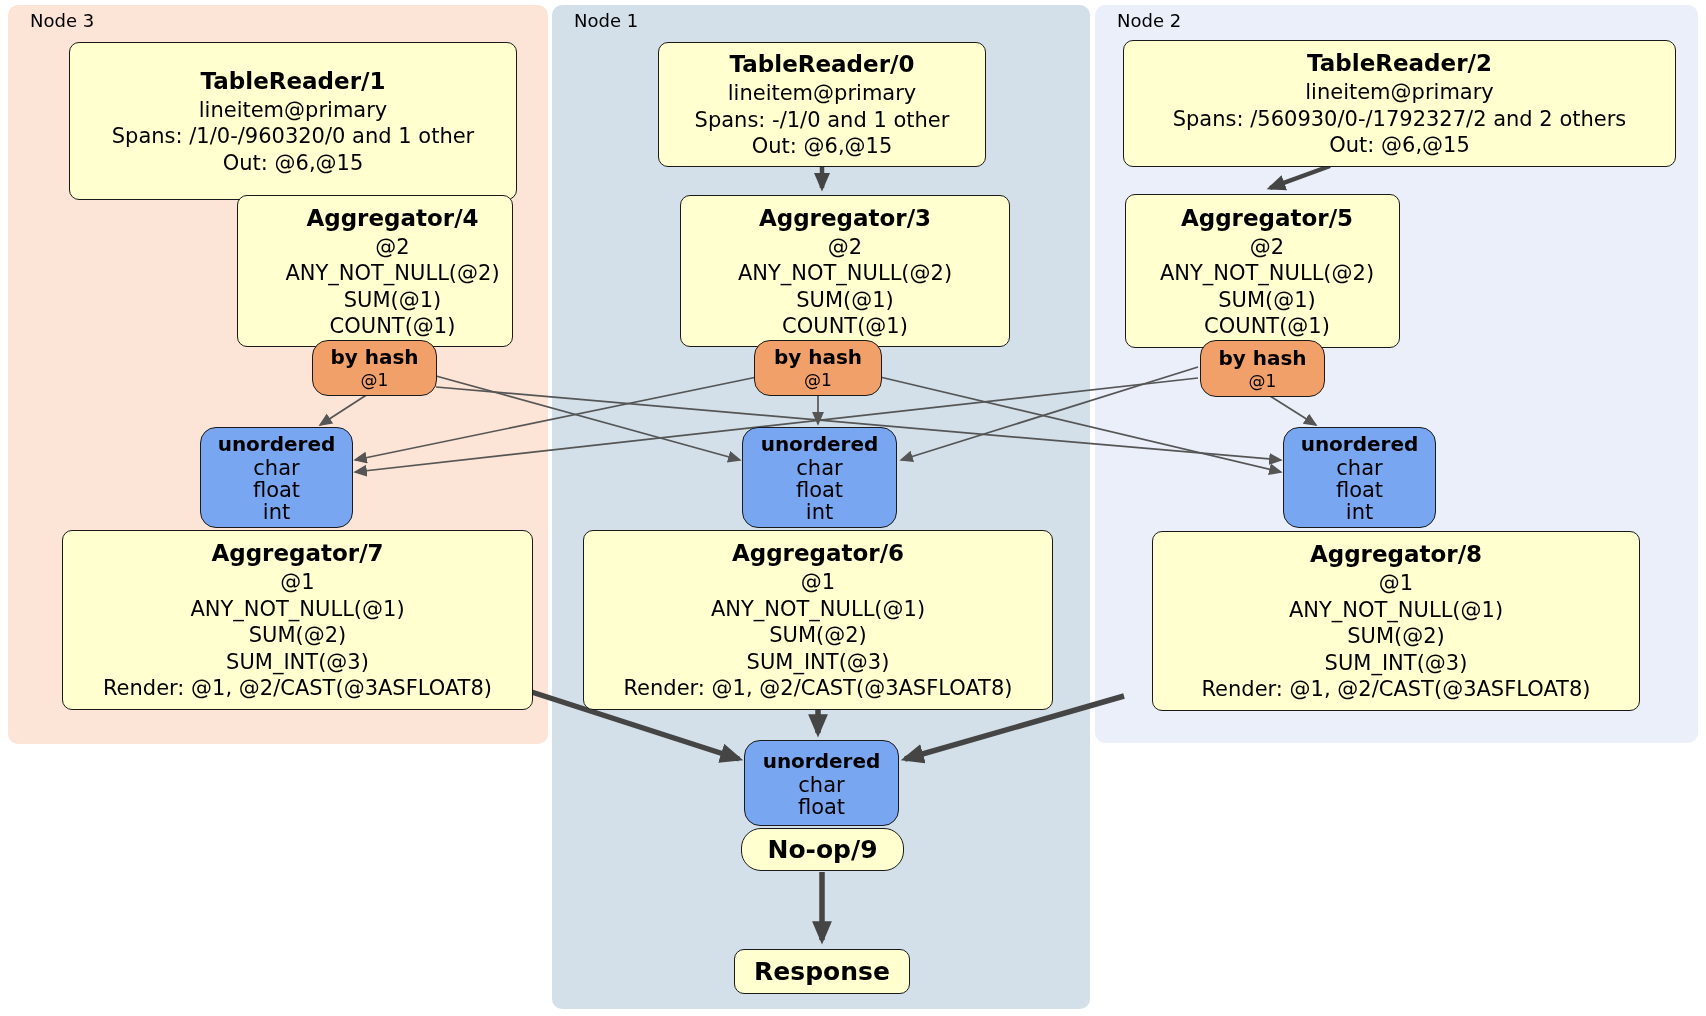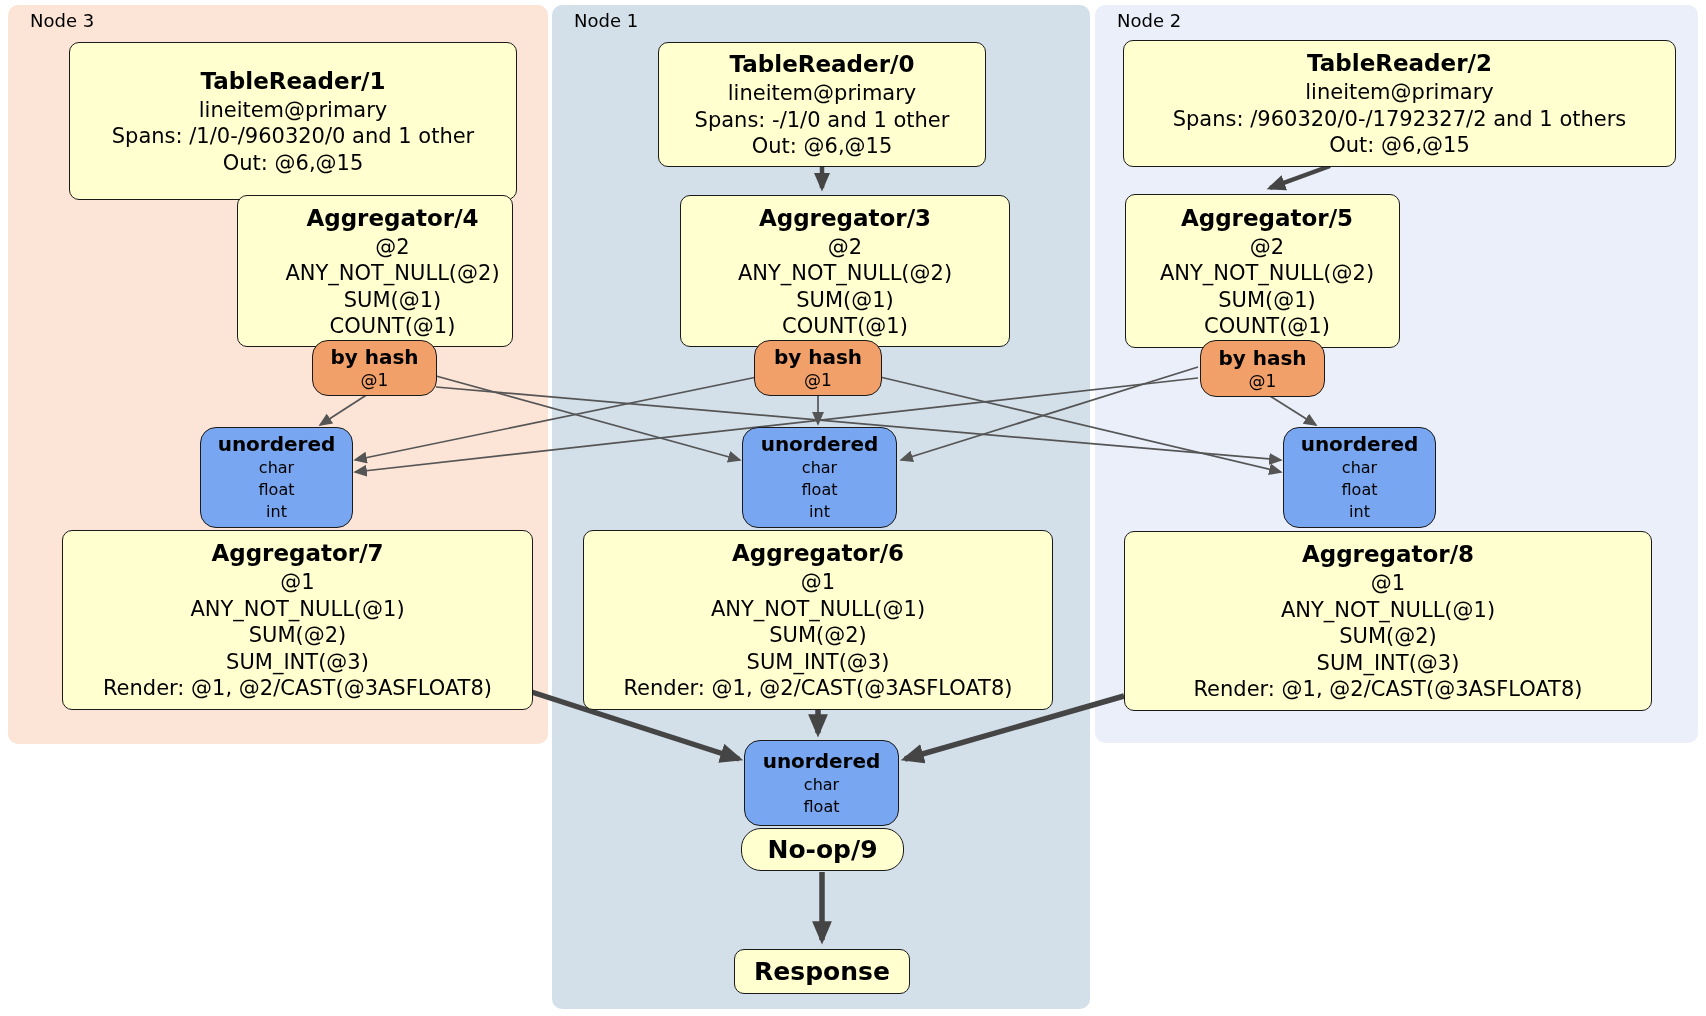--- a/index.html
+++ b/index.html
@@ -32,38 +32,38 @@
     text-align:center;
   }
   .nodebox{background:var(--box-bg,#ffffd0); border-radius:10px;}
   .router{background:var(--router-bg,#f2a06a); border-radius:16px;}
   .sync{background:var(--sync-bg,#78a6f0); border-radius:16px;}
   .box .title{font-weight:bold; font-size:23px; line-height:31px; white-space:nowrap;}
   .box .line{font-size:21px; line-height:26.5px; white-space:nowrap;}
   .router .title{font-size:20px; line-height:25px;}
   .router .line{font-size:17px; line-height:21px;}
   .sync .title{font-size:20px; line-height:25px;}
-  .sync .line{font-size:16px; line-height:22px;}
+  .sync .line{font-size:21px; line-height:22px;}
   .endbox .title{font-size:25px; line-height:33px;}
   
   #tr1 {left:69px;  top:42px;  width:448px; height:158px;}
   #tr0 {left:658px; top:42px;  width:328px; height:125px;}
   #tr2 {left:1123px;top:40px;  width:553px; height:127px;}
   #agg4{left:237px; top:195px; width:276px; height:152px;padding-left:35px;}
   #agg3{left:680px; top:195px; width:330px; height:152px;}
   #agg5{left:1125px;top:194px; width:275px; height:154px;padding-left:9px;}
   #hash3{left:312px; top:340px; width:125px; height:56px; z-index:3;}
   #hash1{left:754px; top:340px; width:128px; height:56px; z-index:3;}
   #hash2{left:1200px;top:340px; width:125px; height:57px; z-index:3;}
   #sync3{left:200px; top:427px; width:153px; height:101px;}
   #sync1{left:742px; top:427px; width:155px; height:101px;}
   #sync2{left:1283px;top:427px; width:153px; height:101px;}
   #agg7{left:42px;  top:530px; width:471px; height:180px;margin-left:20px;}
   #agg6{left:583px; top:530px; width:470px; height:180px;}
-  #agg8{left:1124px;top:531px; width:528px; height:180px;text-align:center;}
+  #agg8{left:1152px;top:531px; width:488px; height:180px;text-align:center;}
   #syncf{left:744px; top:740px; width:155px; height:86px; z-index:3;}
   #noop{left:741px; top:828px; width:163px; height:43px;border-radius:20px;}
   #resp{left:734px; top:949px; width:176px; height:45px;}
 </style>
 </head>
 <body>
 
 <div id="canvas">
 
   <div class="panel" id="panel-node3">
@@ -167,21 +167,21 @@
     <div class="line">@1</div>
     <div class="line">ANY_NOT_NULL(@1)</div>
     <div class="line">SUM(@2)</div>
     <div class="line">SUM_INT(@3)</div>
     <div class="line">Render: @1, @2/CAST(@3ASFLOAT8)</div>
   </div>
 
   <div class="box nodebox" id="tr2">
     <div class="title">TableReader/2</div>
     <div class="line">lineitem@primary</div>
-    <div class="line">Spans: /960320/0-/1792327/2 and 1 others</div>
+    <div class="line">Spans: /560930/0-/1792327/2 and 2 others</div>
     <div class="line">Out: @6,@15</div>
   </div>
   <div class="box nodebox" id="agg5">
     <div class="title">Aggregator/5</div>
     <div class="line">@2</div>
     <div class="line">ANY_NOT_NULL(@2)</div>
     <div class="line">SUM(@1)</div>
     <div class="line">COUNT(@1)</div>
   </div>
   <div class="box router" id="hash2">

